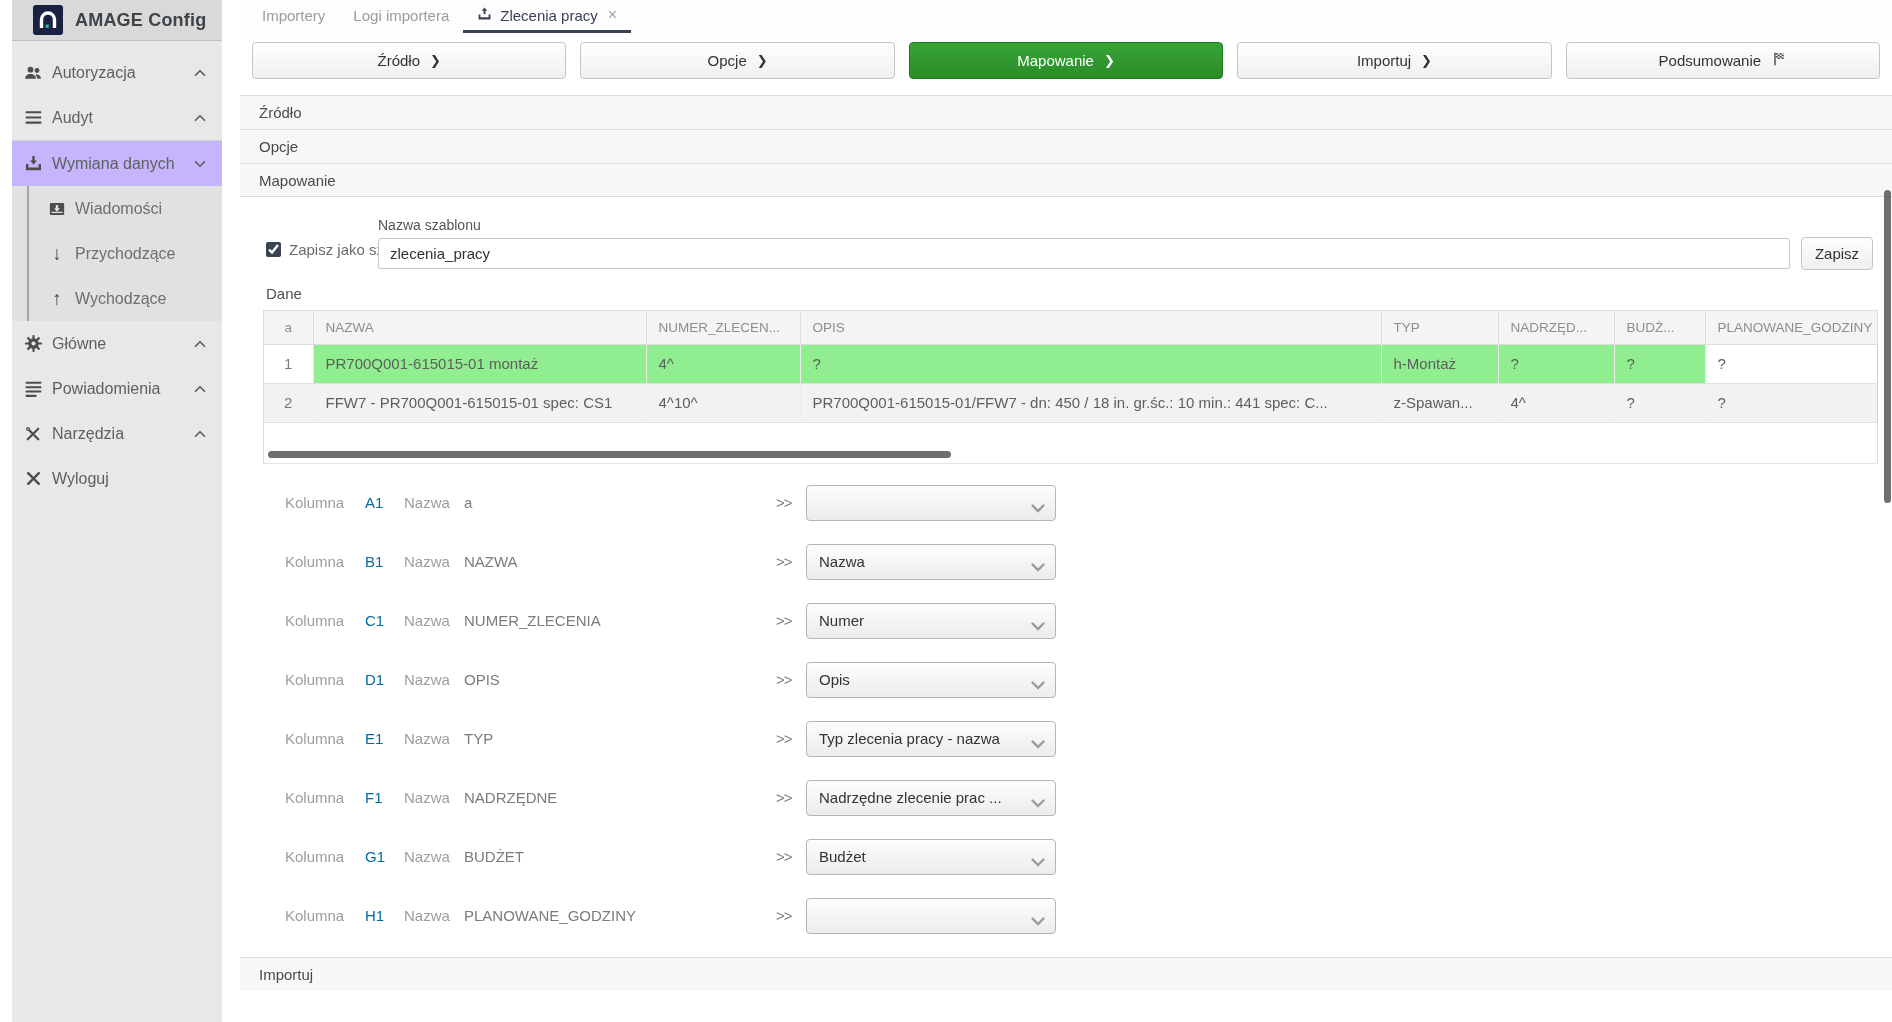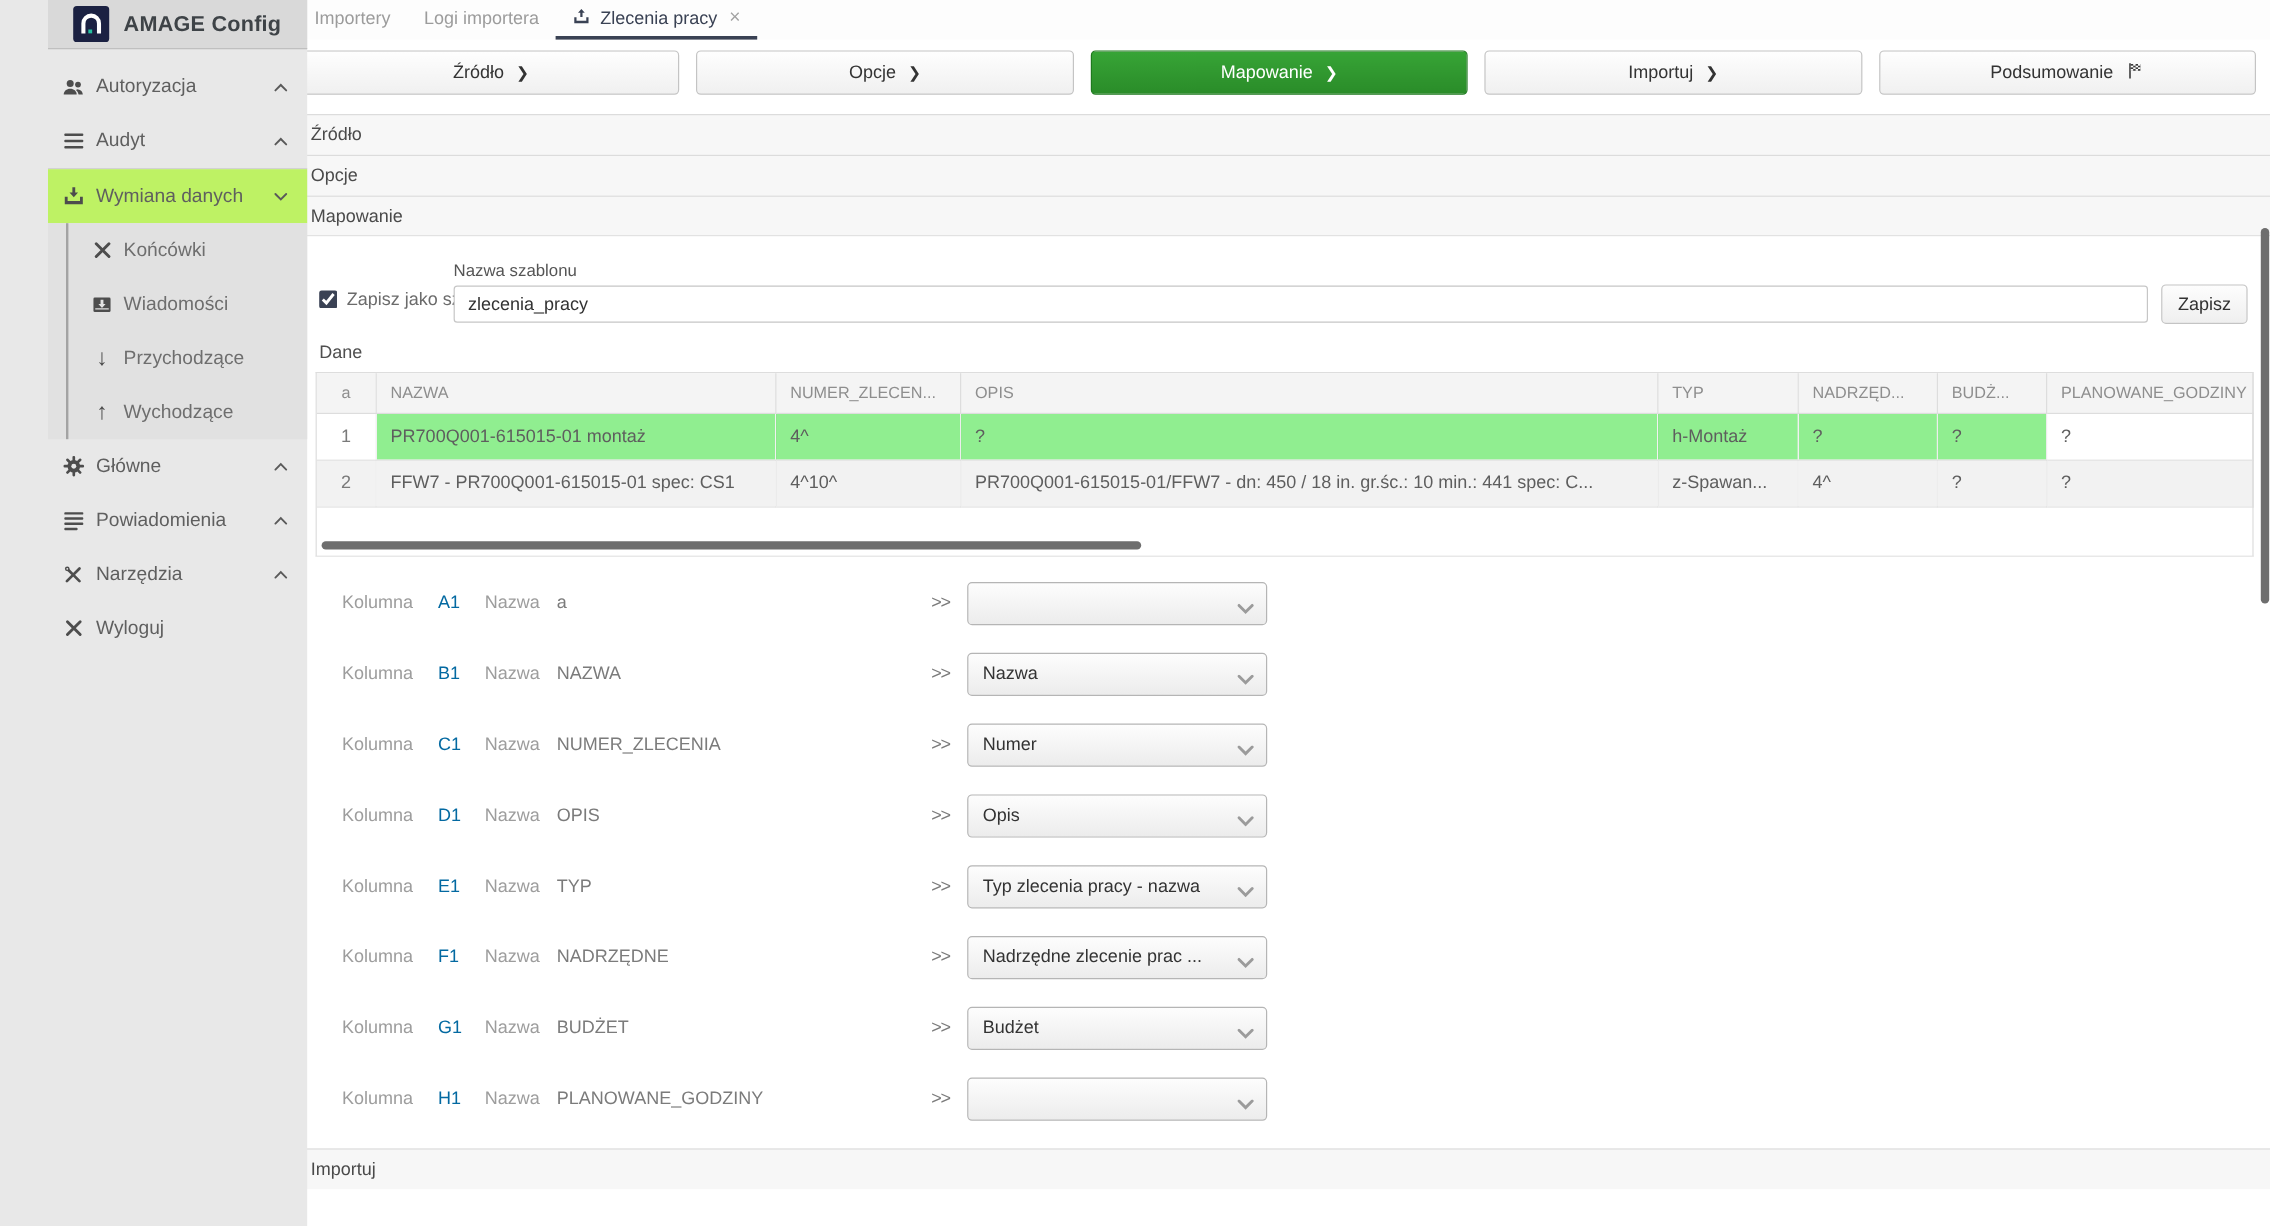--- a/index.html
+++ b/index.html
@@ -4,31 +4,31 @@
 <style>
   :root{
     --accent-green:#2e9b2e; --row-highlight:#90ee90; --tab-accent:#3a4254;
     --logo-bg:#1b2142; --logo-dot:#25c0a0; --scrollbar:#6e6e6e;
   }
   *{margin:0;padding:0;box-sizing:border-box;}
   html,body{width:1892px;height:1022px;overflow:hidden;}
   body{font-family:"Liberation Sans","DejaVu Sans",sans-serif;background:#fff;position:relative;}
 
   
-  .sidebar{position:absolute;left:0;top:0;width:256px;height:1022px;background:#e8e8e8;z-index:5;padding-left:40px;}
+  .sidebar{position:absolute;left:12px;top:0;width:210px;height:1022px;background:#e8e8e8;z-index:5;}
   .logo-bar{height:41px;background:#d9d9d9;border-bottom:1px solid #bfbfbf;display:flex;align-items:center;padding-left:21px;gap:12px;}
   .logo-sq{width:30px;height:30px;background:var(--logo-bg);border-radius:3px;flex:0 0 auto;}
   .app-title{font-size:18px;font-weight:bold;color:#3e4347;letter-spacing:.2px;}
   .nav{padding-top:9px;}
   .nav-item{height:45px;display:flex;align-items:center;padding:0 16px 0 8px;color:#5f5f5f;font-size:16px;cursor:pointer;}
   .nav-item .ic{width:26px;display:flex;justify-content:center;align-items:center;flex:0 0 auto;}
   .nav-item .lbl{margin-left:6px;}
   .nav-item .chev{margin-left:auto;display:flex;align-items:center;}
   .nav-sep{border-top:1px solid #d2d2d2;}
-  .nav-item.active{background:#bef264;text-align:right;}
+  .nav-item.active{background:#c4b5fd;text-align:right;}
   .submenu{background:#e1e1e1;position:relative;}
   .submenu::before{content:"";position:absolute;left:15px;top:0;bottom:0;width:2px;background:#a3a3a3;}
   .sub-item{height:45px;display:flex;align-items:center;padding-left:32px;color:#6e6e6e;font-size:16px;cursor:pointer;}
   .sub-item .ic{width:26px;display:flex;justify-content:center;align-items:center;}
   .sub-item .lbl{margin-left:5px;}
   .arrow-glyph{font-size:19px;font-weight:bold;color:#4d4d4d;line-height:1;}
 
   
   .main{position:absolute;left:240px;top:0;width:1652px;height:910px;background:#fff;}
 
@@ -145,28 +145,20 @@
         </span>
       <span class="lbl">Wymiana danych</span>
       <span class="chev">
           <svg width="12" height="8" viewBox="0 0 12 8">
             <path d="M1.5 1.7L6 6.2l4.5-4.5" fill="none" stroke="#5a5a5a" stroke-width="1.6" stroke-linecap="round"></path>
           </svg>
         </span>
     </div>
 
     <div class="submenu">
-      <div class="sub-item">
-        <span class="ic">
-            <svg width="17" height="17" viewBox="0 0 24 24">
-              <path d="M4.5 4.5l15 15M19.5 4.5l-15 15" stroke="#4d4d4d" stroke-width="3.4" stroke-linecap="round"></path>
-            </svg>
-          </span>
-        <span class="lbl">Końcówki</span>
-      </div>
       <div class="sub-item">
         <span class="ic">
             <svg width="18" height="18" viewBox="0 0 24 24">
               <rect x="2.5" y="4" width="19" height="16" rx="1.5" fill="#4d4d4d"></rect>
               <path d="M12 15.5L8 11h2.4V6.5h3.2V11H16z" fill="#e1e1e1"></path>
               <path d="M4.5 16.5h15" stroke="#e1e1e1" stroke-width="1.6"></path>
             </svg>
           </span>
         <span class="lbl">Wiadomości</span>
       </div>

